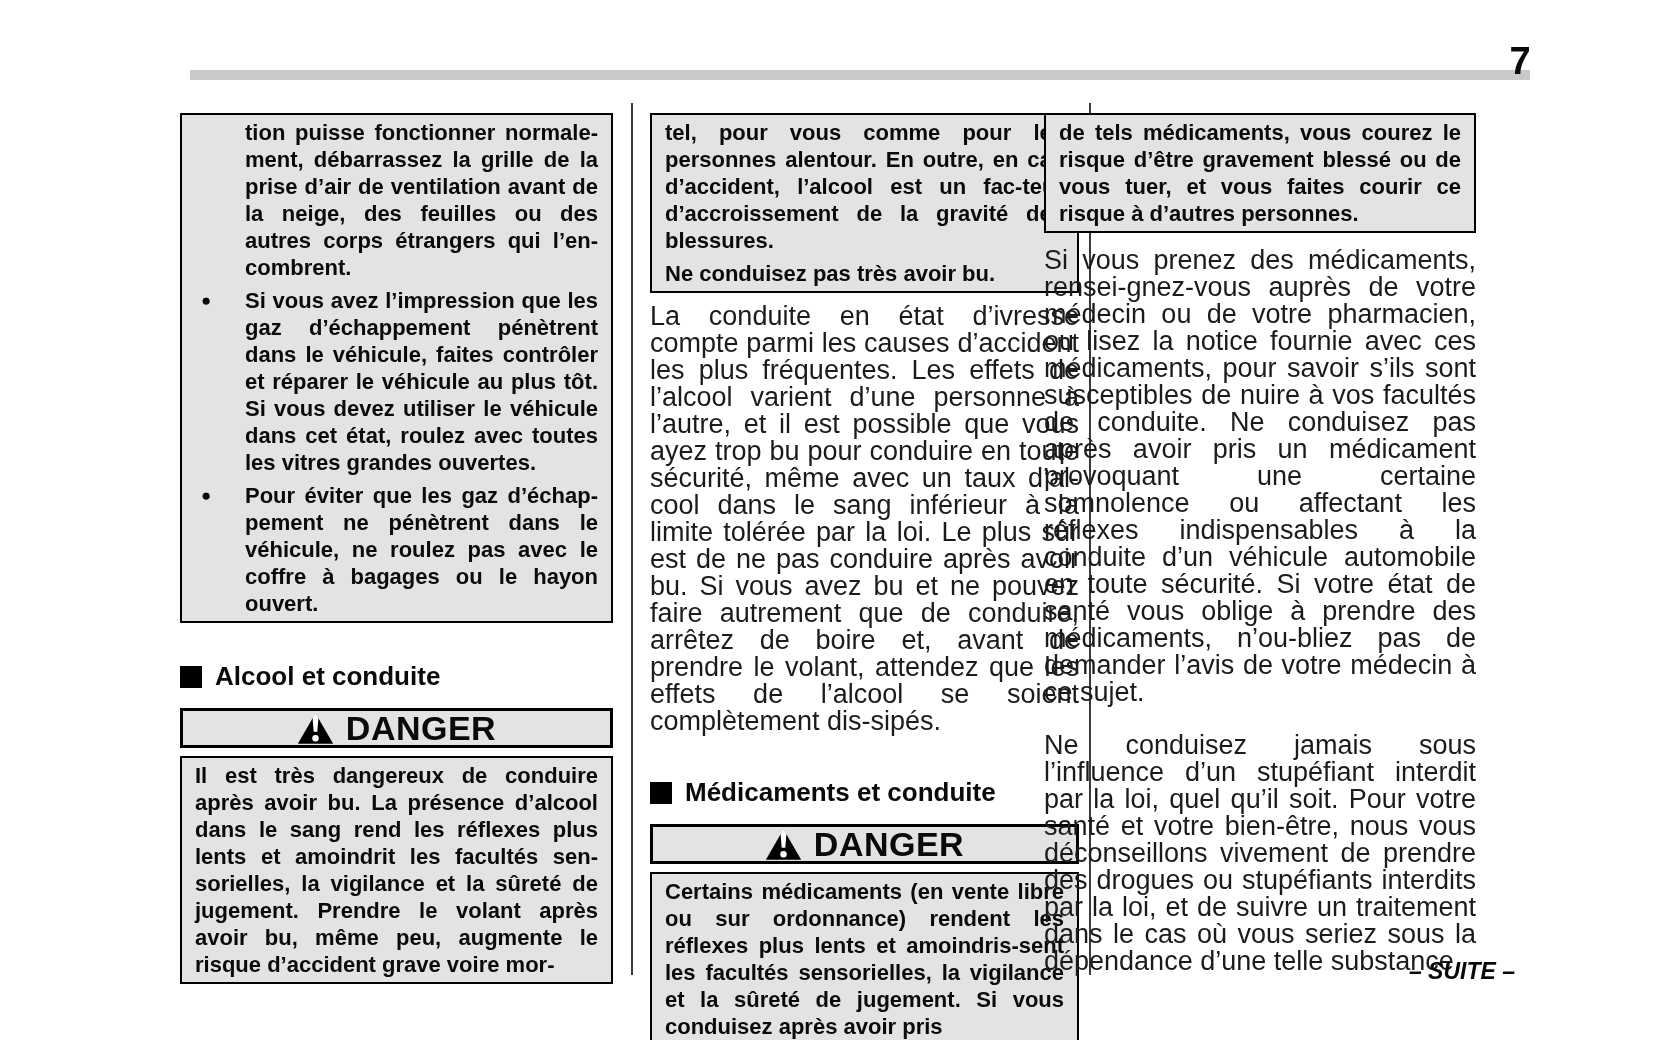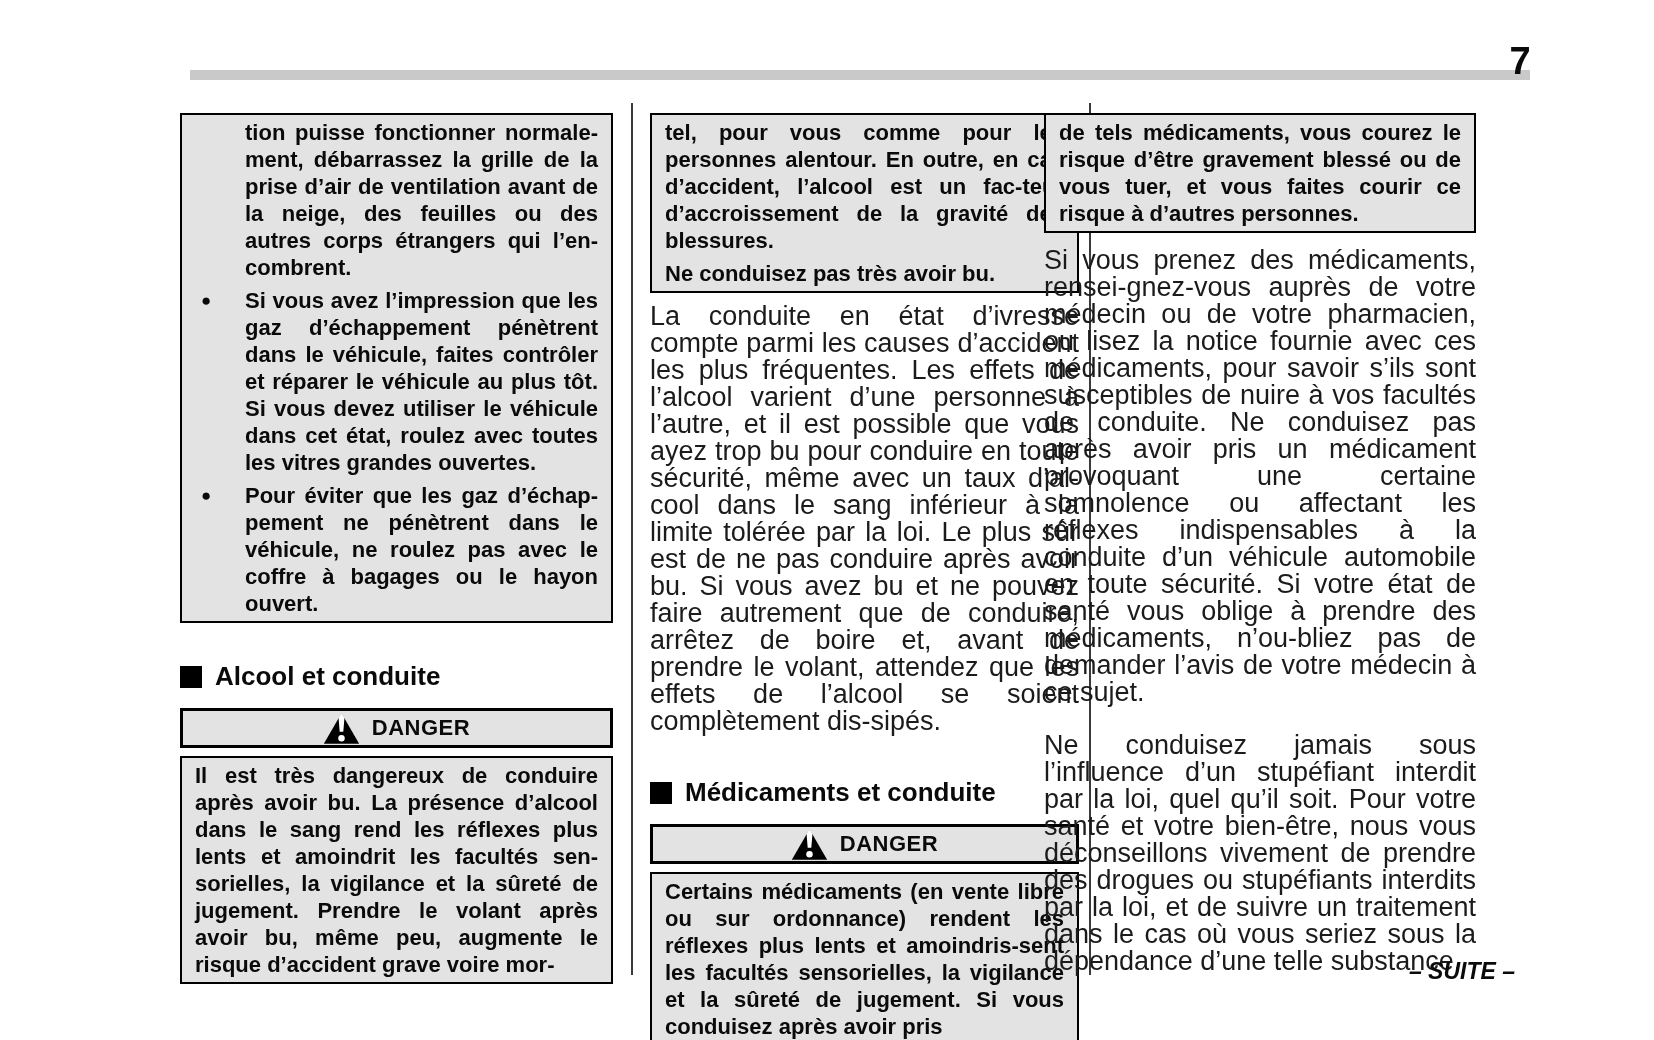--- a/index.html
+++ b/index.html
@@ -92,21 +92,21 @@
     margin-top: 16px;
     background: #e3e3e3;
     border: 3px solid #000;
     height: 34px;
     display: flex;
     align-items: center;
     justify-content: center;
     gap: 12px;
   }
   .danger-header .dlabel {
-    font-size: 22px;
+    font-size: 34px;
     font-weight: bold;
     letter-spacing: 0.5px;
   }
   .warn-svg { display: block; }
 
   .danger-body { margin-top: 8px; }
 
   
   .body-par {
     font-size: 27px;

